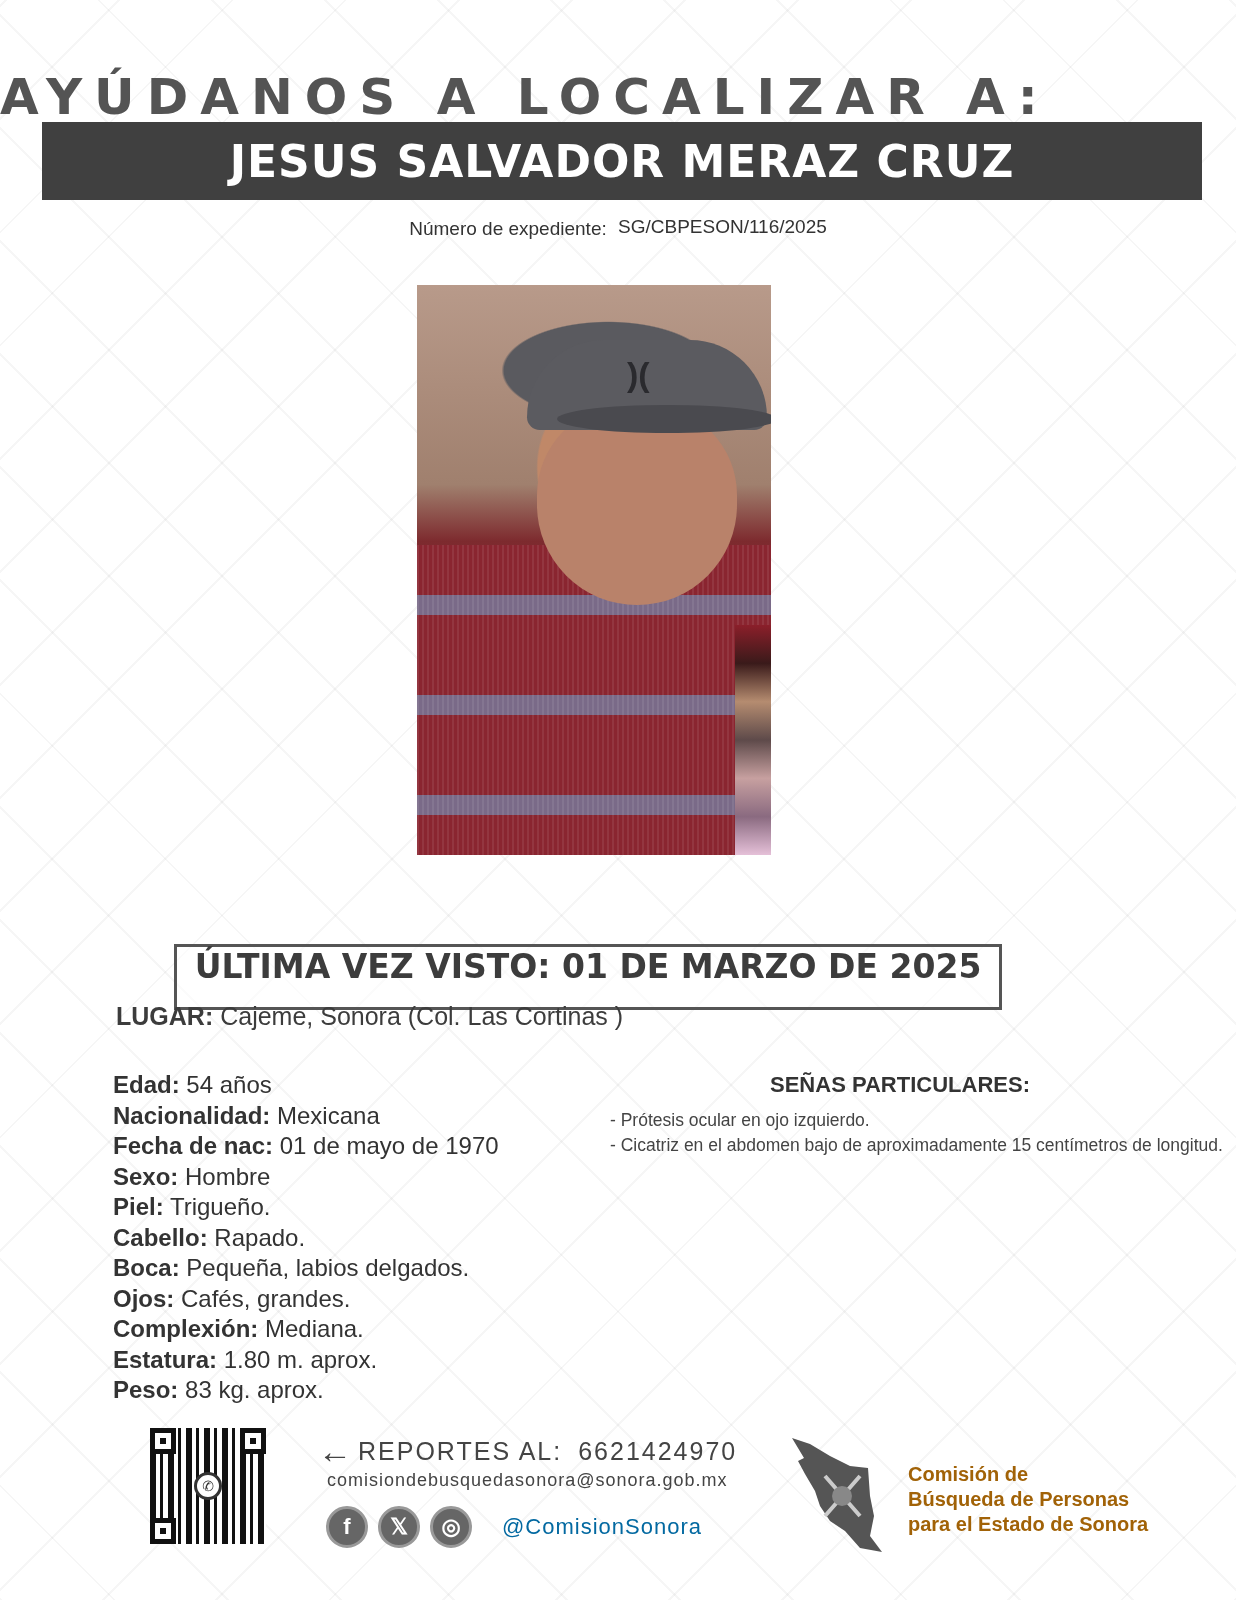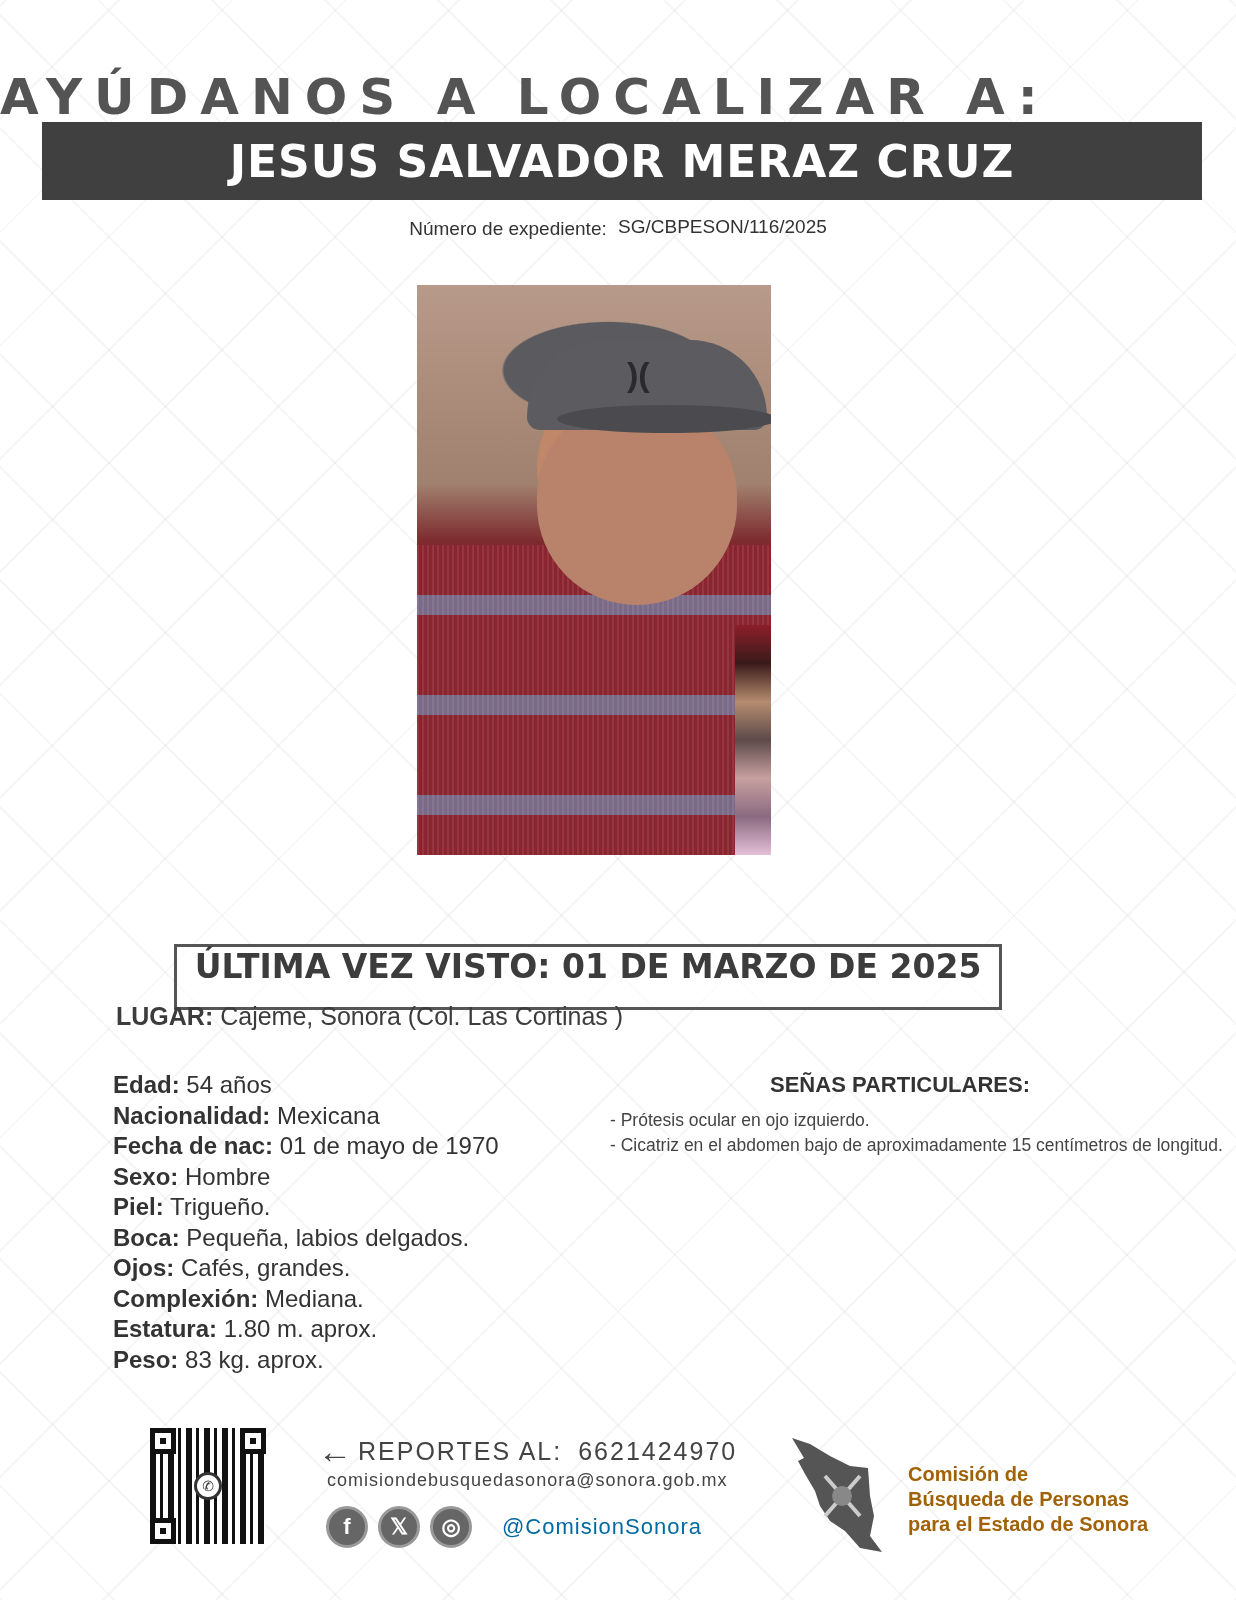--- a/index.html
+++ b/index.html
@@ -156,20 +156,21 @@
   <b>LUGAR:</b>
   <span>Cajeme, Sonora  (Col. Las Cortinas )</span>
 </div>
 
 <div class="layer details">
   <div class="row"><b>Edad:</b> <span>54 años</span></div>
   <div class="row"><b>Nacionalidad:</b> <span>Mexicana</span></div>
   <div class="row"><b>Fecha de nac:</b> <span>01 de mayo de 1970</span></div>
   <div class="row"><b>Sexo:</b> <span>Hombre</span></div>
   <div class="row"><b>Piel:</b> <span>Trigueño.</span></div>
+  <div class="row"><b>Cabello:</b> <span>Rapado.</span></div>
   <div class="row"><b>Boca:</b> <span>Pequeña, labios delgados.</span></div>
   <div class="row"><b>Ojos:</b> <span>Cafés, grandes.</span></div>
   <div class="row"><b>Complexión:</b> <span>Mediana.</span></div>
   <div class="row"><b>Estatura:</b> <span>1.80 m. aprox.</span></div>
   <div class="row"><b>Peso:</b> <span>83 kg. aprox.</span></div>
 </div>
 
 <div class="layer senas-title">SEÑAS PARTICULARES:</div>
 <div class="layer senas-list">
   <div>- Prótesis ocular en ojo izquierdo.</div>

